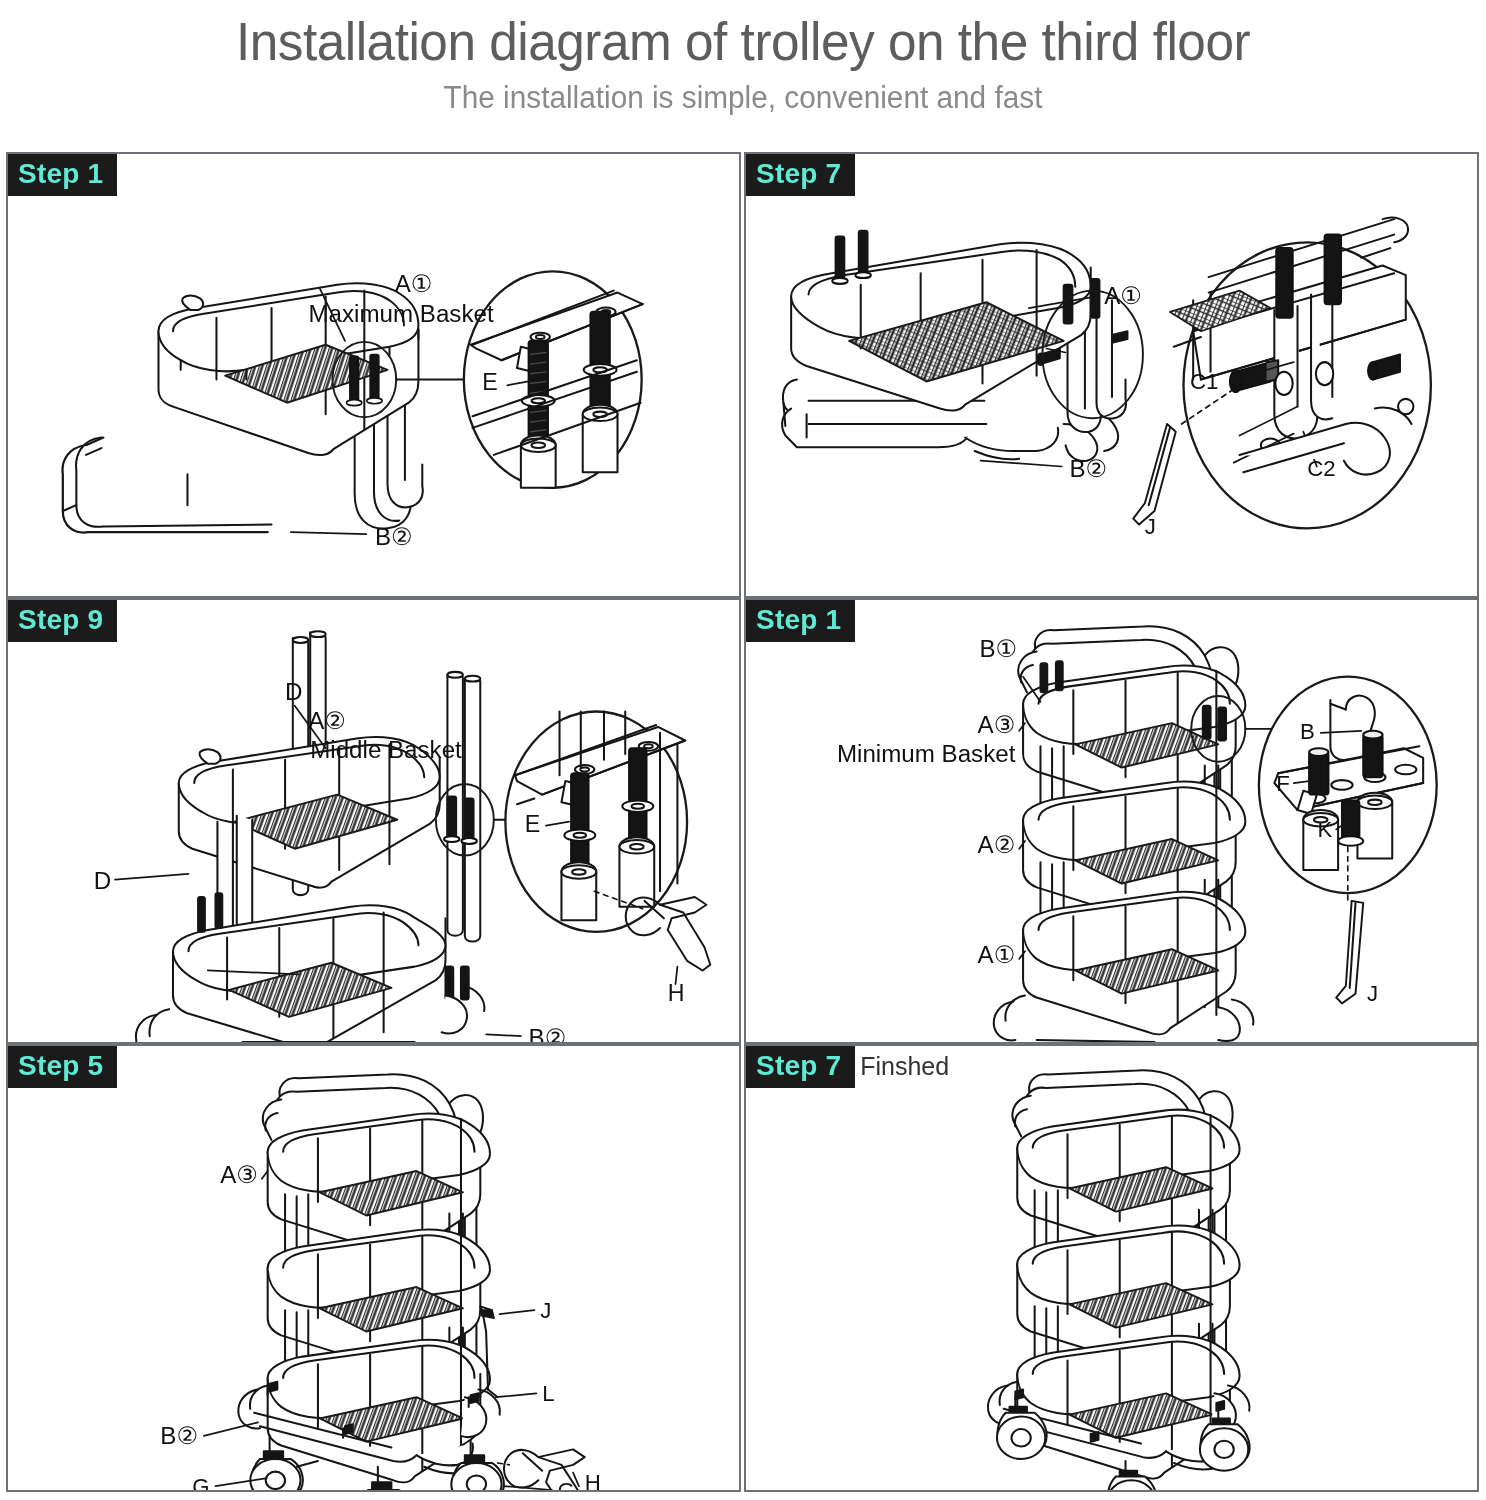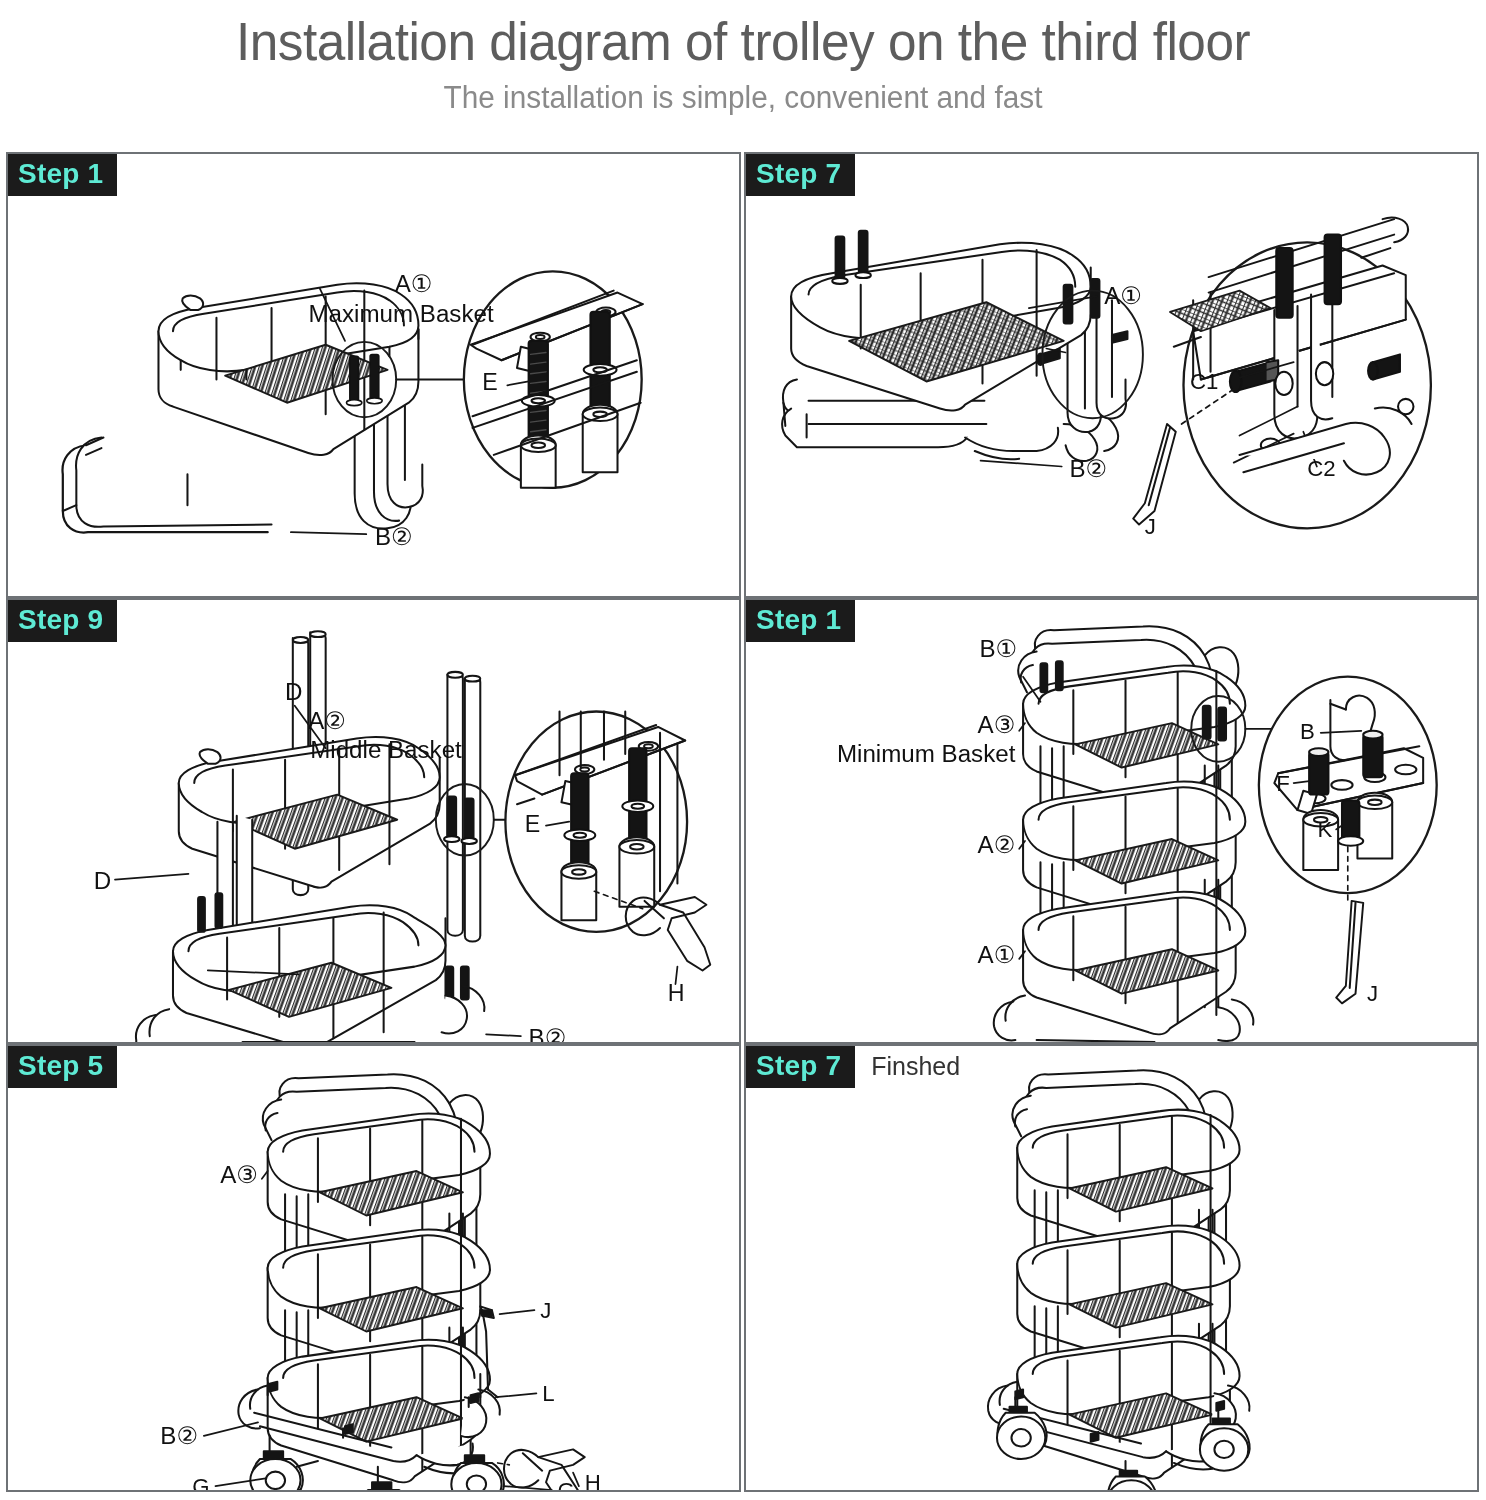--- a/index.html
+++ b/index.html
@@ -73,21 +73,21 @@
     font-weight: 700;
     padding: 8px 14px 9px 12px;
     letter-spacing: 0.2px;
     white-space: nowrap;
     font-family: "Liberation Sans", sans-serif;
   }
   .step-note {
     color: #333;
     font-size: 25px;
     line-height: 25px;
-    padding-left: 16px;
+    padding-left: 5px;
     white-space: nowrap;
   }
   .panel-art { position: absolute; inset: 0; margin-top: 11px; }
   .panel-art svg { display: block; width: 100%; height: 100%; }
 </style>
 </head>
 <body>
 
 <div id="header">
   <div id="main-title">Installation diagram of trolley on the third floor</div>

